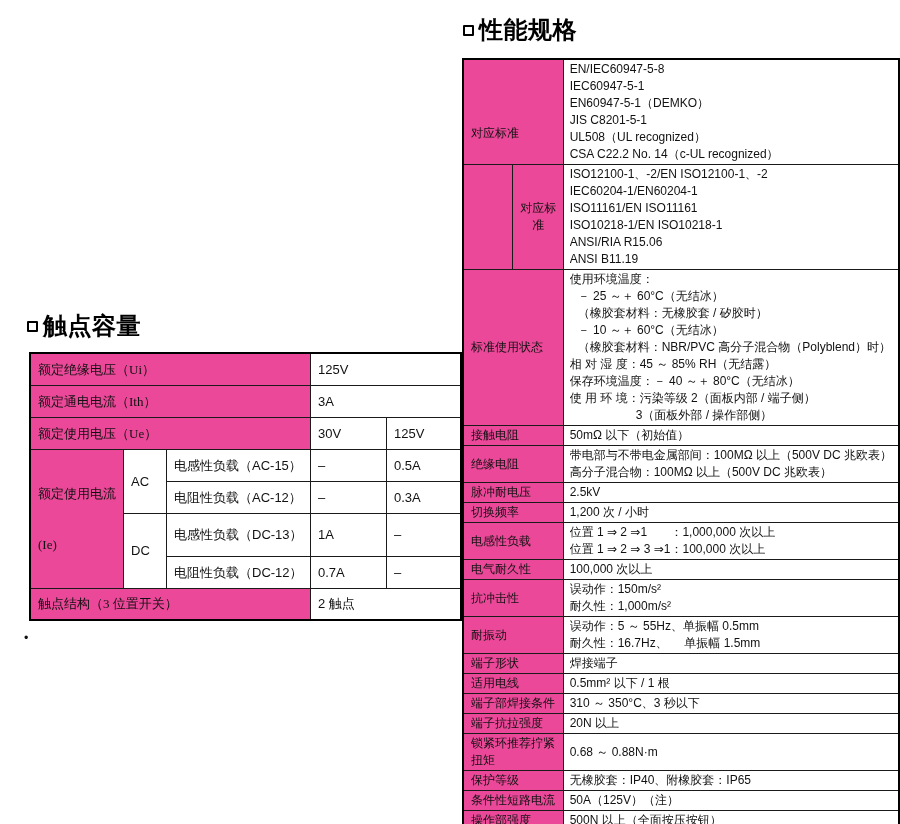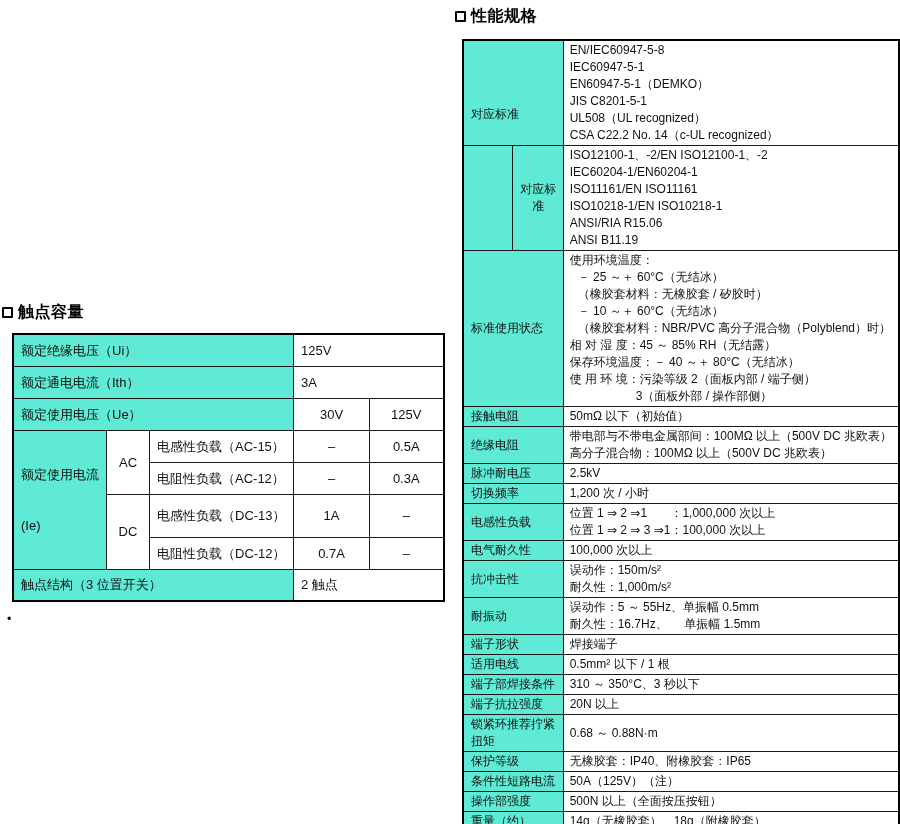--- a/index.html
+++ b/index.html
@@ -1,29 +1,29 @@
 <!DOCTYPE html>
 <html><head>
 <meta charset="utf-8">
 <style>
   * { box-sizing: border-box; }
   html, body { margin: 0; padding: 0; background: #fff; }
   body { font-family: "Liberation Sans", "DejaVu Sans", sans-serif; color: #111; }
   .page { position: relative; width: 900px; height: 824px; background: #fff; overflow: hidden; }
 
-  .sec-title { display: flex; align-items: center; gap: 5px; margin: 0; font-size: 16px; font-weight: bold; color: #000; letter-spacing: 0.5px; }
+  .sec-title { display: flex; align-items: center; gap: 5px; margin: 8px; font-size: 24px; font-weight: bold; color: #000; letter-spacing: 0.5px; }
   .sq { display: inline-block; width: 11px; height: 11px; border: 2.5px solid #000; border-radius: 1px; flex: 0 0 auto; }
 
   table.t { border-collapse: collapse; table-layout: fixed; background: #fff; border: 2px solid #000; }
   table.t td { border: 1px solid #1a1a1a; vertical-align: middle; }
-  .h  { background: #5eead4; }
-  .c  { text-align: center; }
+  .h  { background: #ec4899; font-family: Liberation Serif, serif; }
+  .c  { }
 
   
-  .contact { position: absolute; left: 2px; top: 302px; }
+  .contact { position: absolute; left: 19px; top: 302px; }
   .contact table { margin: 10px 0 0 10px; }
   .contact td { font-size: 13px; line-height: 17px; height: 32px; padding: 1px 7px; white-space: pre; overflow: hidden; }
   .contact .ie-label div { line-height: 17px; }
   .note { display: flex; margin: 9px 0 0 5px; font-size: 12.5px; line-height: 17px; color: #111; }
   .note .bullet { margin: 0 6px 0 0; }
   .note .nl { white-space: pre; }
 
   
   .perf { position: absolute; left: 455px; top: 6px; }
   .perf table { margin: 12px 0 0 7px; }

